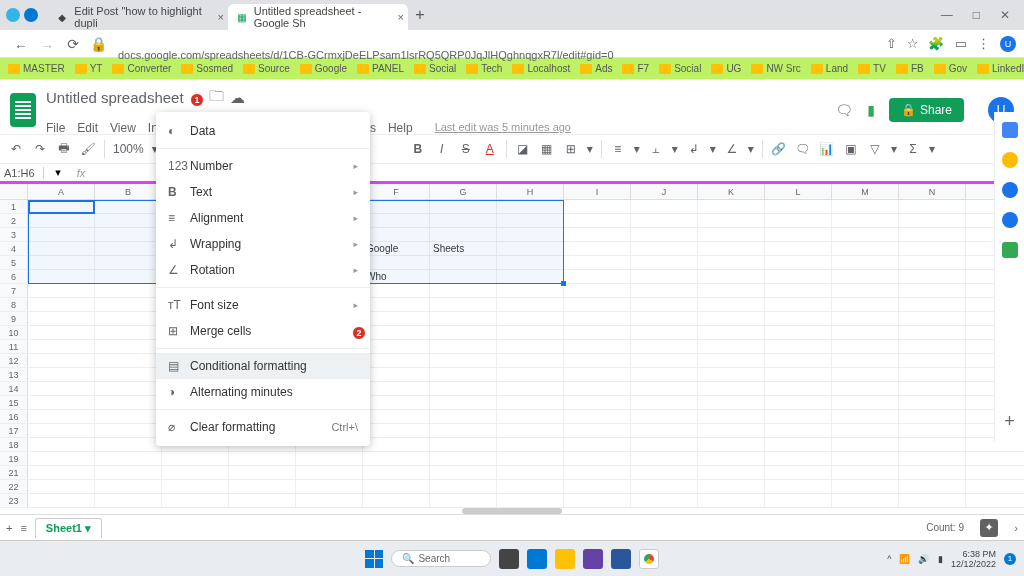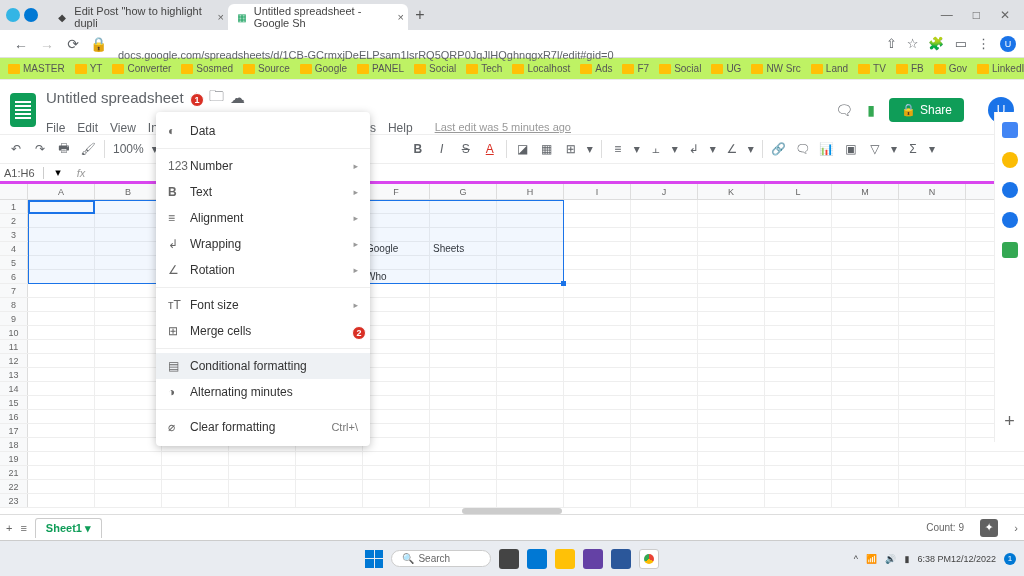--- a/index.html
+++ b/index.html
@@ -62,21 +62,21 @@
 .explore{width:18px;height:18px;background:#616161;border-radius:3px;color:#fff;display:flex;align-items:center;justify-content:center;font-size:11px;}
 .sidepanel{position:absolute;right:0;top:112px;width:30px;background:#fff;border-left:1px solid #eee;display:flex;flex-direction:column;align-items:center;gap:14px;padding-top:10px;height:330px;}
 .spico{width:16px;height:16px;border-radius:3px;}
 .taskbar{position:absolute;bottom:0;left:0;right:0;height:36px;background:#e9ecf1;border-top:1px solid #ccc;display:flex;align-items:center;padding:0 8px;}
 .tbcenter{position:absolute;left:50%;transform:translateX(-50%);display:flex;align-items:center;gap:8px;}
 .winlogo{width:18px;height:18px;display:grid;grid-template:1fr 1fr/1fr 1fr;gap:1px;}
 .winlogo div{background:#0078d4;}
 .searchbox{display:flex;align-items:center;background:#fff;border:1px solid #ccc;border-radius:14px;padding:2px 10px;font-size:10px;color:#666;gap:4px;width:100px;}
 .tbapp{width:20px;height:20px;border-radius:3px;}
 .tray{margin-left:auto;display:flex;align-items:center;gap:8px;font-size:9px;color:#444;}
-.clock{display:flex;flex-direction:row;align-items:flex-end;line-height:10px;}
+.clock{display:flex;flex-direction:column;align-items:flex-end;line-height:10px;}
 .notif{width:12px;height:12px;border-radius:50%;background:#0078d4;color:#fff;font-size:8px;display:flex;align-items:center;justify-content:center;}
 .b{font-weight:bold;} .i{font-style:italic;} .s{text-decoration:line-through;} .u{text-decoration:underline;}
 .hscroll{position:absolute;bottom:62px;left:50%;transform:translateX(-50%);width:100px;height:6px;background:#ccc;border-radius:3px;}
 </style>
 </head>
 <body>
 
 <div class="tabbar">
   <span class="wincircle" style="background:#33b5e5"></span>
   <span class="wincircle" style="background:#0078d4"></span>

